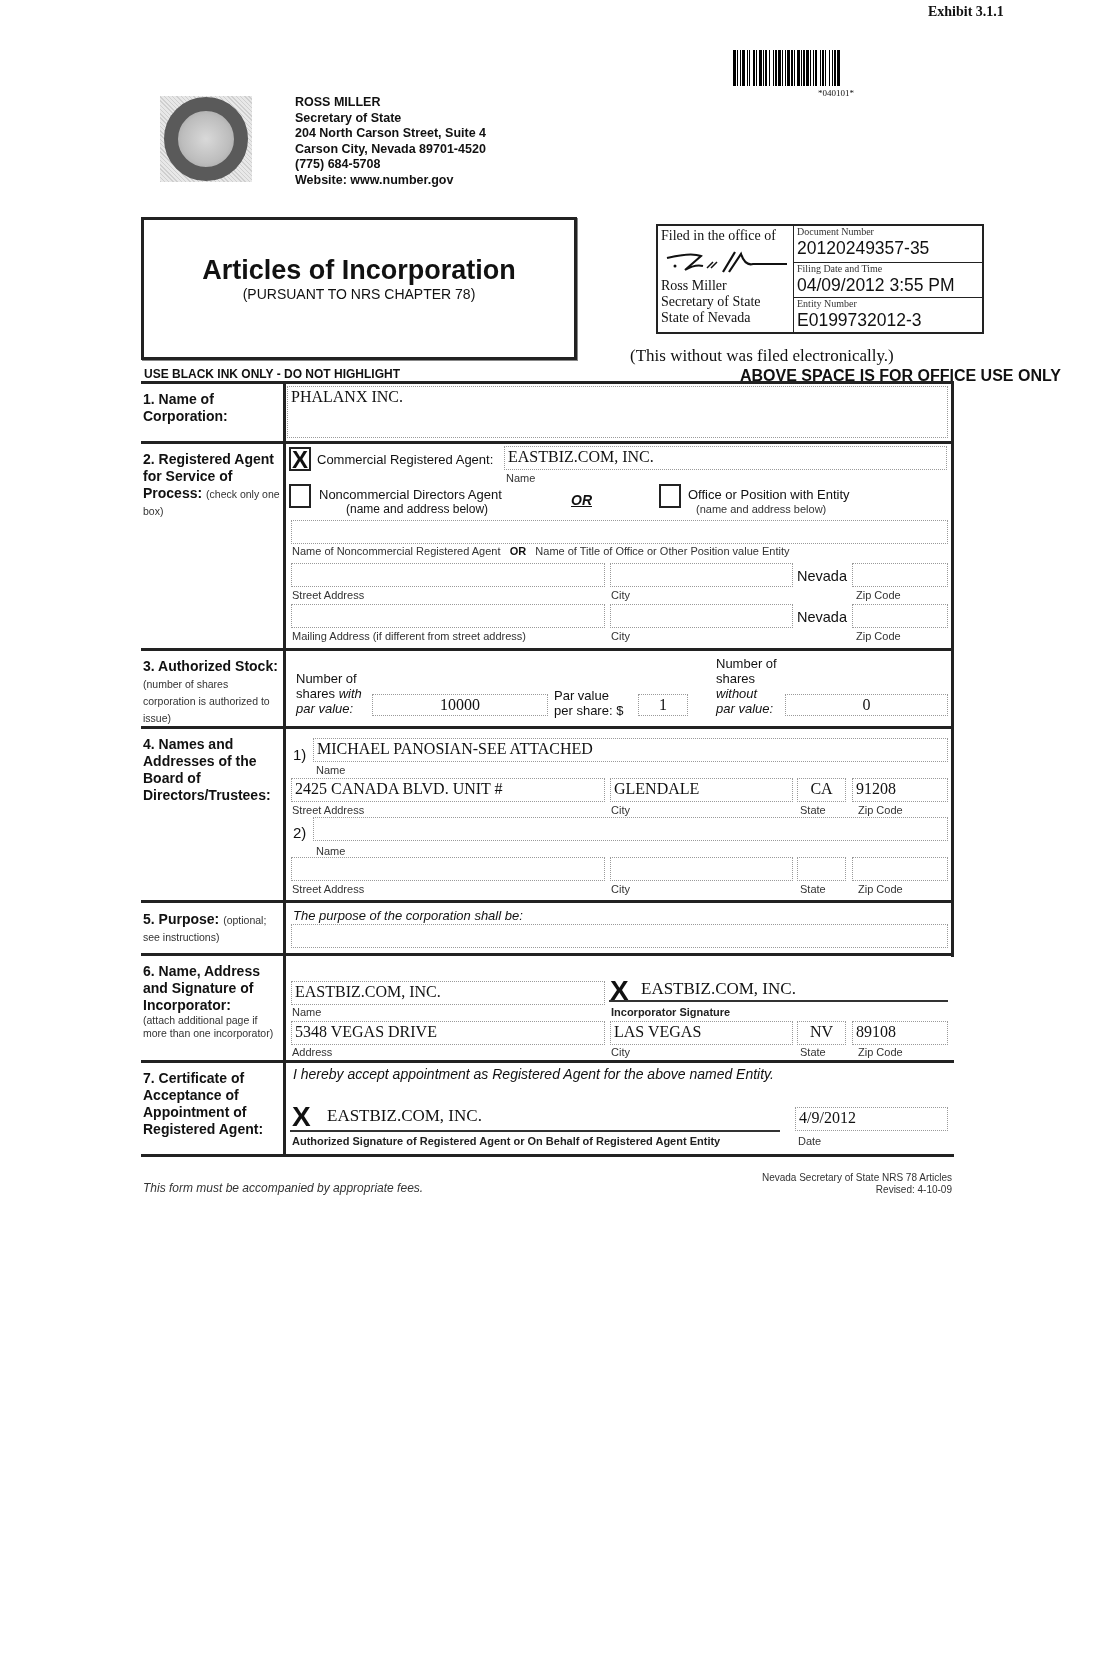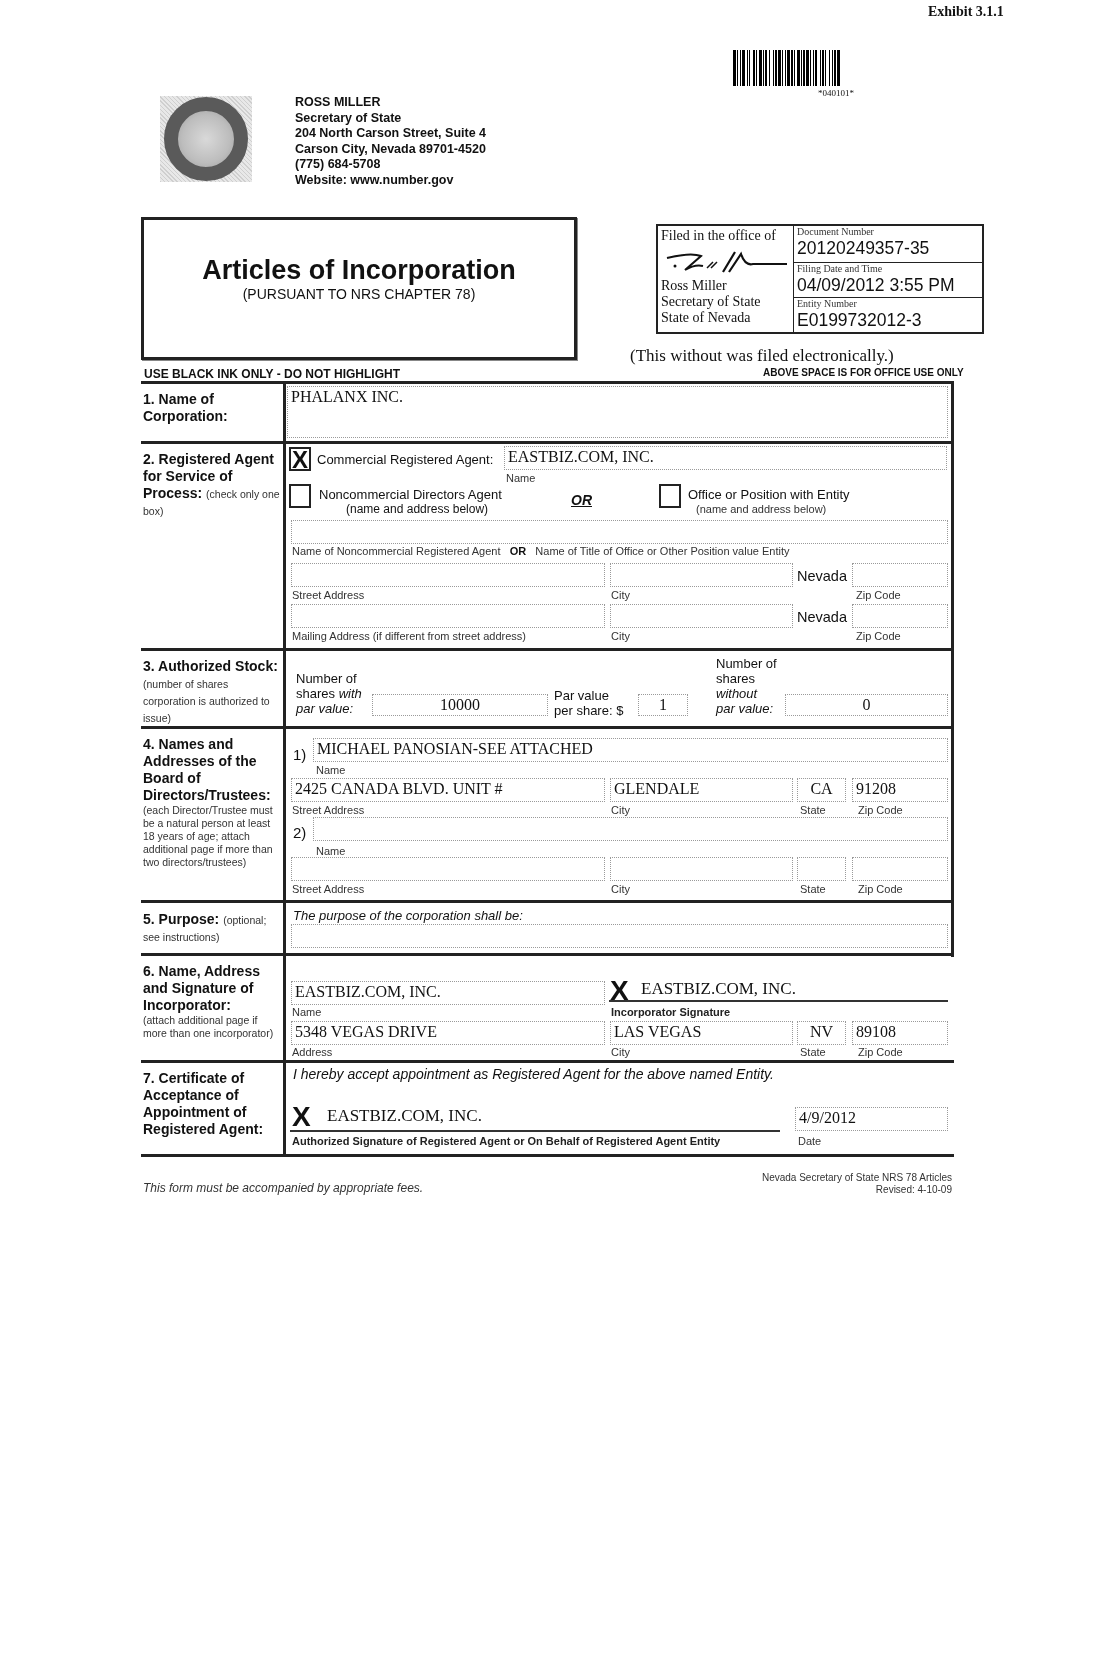--- a/index.html
+++ b/index.html
@@ -27,21 +27,21 @@
 
   
   #filing-box { left: 656px; top: 224px; width: 328px; height: 110px; border: 2px solid #222; }
   #filing-left { left: 0; top: 0; width: 136px; height: 106px; border-right: 1.5px solid #222; padding: 2px 3px; font-family: "Liberation Serif", serif; font-size: 14px; line-height: 16px; }
   #filing-sig { height: 34px; position: relative; }
   .fcell { position: absolute; left: 136px; width: 188px; border-bottom: 1.5px solid #222; padding: 0 3px; }
   .fcell .lab { font-family: "Liberation Serif", serif; font-size: 10px; color: #333; line-height: 12px; }
   .fcell .val { font-family: "Liberation Sans", sans-serif; font-size: 17.5px; line-height: 20px; }
   #electronic { left: 630px; top: 346px; font-family: "Liberation Serif", serif; font-size: 17px; }
   #ink-note { left: 144px; top: 367px; font-size: 12px; font-weight: bold; }
-  #office-use { left: 740px; top: 367px; font-size: 10px; font-weight: bold; margin-left: 23px; }
+  #office-use { left: 740px; top: 367px; font-size: 16px; font-weight: bold; }
 
   
   .hline { position: absolute; left: 141px; width: 813px; height: 3px; background: #222; }
   .vline { position: absolute; width: 3px; background: #222; }
   .slabel { position: absolute; left: 143px; width: 140px; font-size: 14px; line-height: 17px; font-weight: bold; }
   .slabel .small { font-weight: normal; font-size: 10.5px; line-height: 13px; color: #333; }
   .field { position: absolute; border: 1px dotted #9a9a9a; font-family: "Liberation Serif", serif; font-size: 16px; line-height: 20px; padding: 0 3px; white-space: nowrap; overflow: hidden; }
   .cap { position: absolute; font-size: 11px; color: #333; white-space: nowrap; }
   .txt { position: absolute; white-space: nowrap; }
   .cbox { position: absolute; width: 22px; height: 24px; border: 2px solid #222; }
@@ -245,21 +245,20 @@
 <div class="txt" style="left:716px;top:656px;font-size:13px;line-height:15px;">
   <div>Number of</div>
   <div>shares</div>
   <div class="i">without</div>
   <div class="i">par value:</div>
 </div>
 <div class="field" style="left:785px;top:694px;width:163px;height:22px;text-align:center;">0</div>
 
 <div class="slabel" style="top:736px;">
   <div>4. Names and Addresses of the Board of Directors/Trustees:</div>
-  <div class="small">(each Director/Trustee must be a natural person at least 18 years of age; attach additional page if more than two directors/trustees)</div>
 </div>
 
 <div class="txt" style="left:293px;top:746px;font-size:15px;">1)</div>
 <div class="field" style="left:313px;top:738px;width:635px;height:24px;">MICHAEL PANOSIAN-SEE ATTACHED</div>
 <div class="cap" style="left:316px;top:764px;">Name</div>
 <div class="field" style="left:291px;top:778px;width:314px;height:24px;">2425 CANADA BLVD. UNIT #</div>
 <div class="field" style="left:610px;top:778px;width:183px;height:24px;">GLENDALE</div>
 <div class="field" style="left:797px;top:778px;width:49px;height:24px;text-align:center;">CA</div>
 <div class="field" style="left:852px;top:778px;width:96px;height:24px;">91208</div>
 <div class="cap" style="left:292px;top:804px;">Street Address</div>

